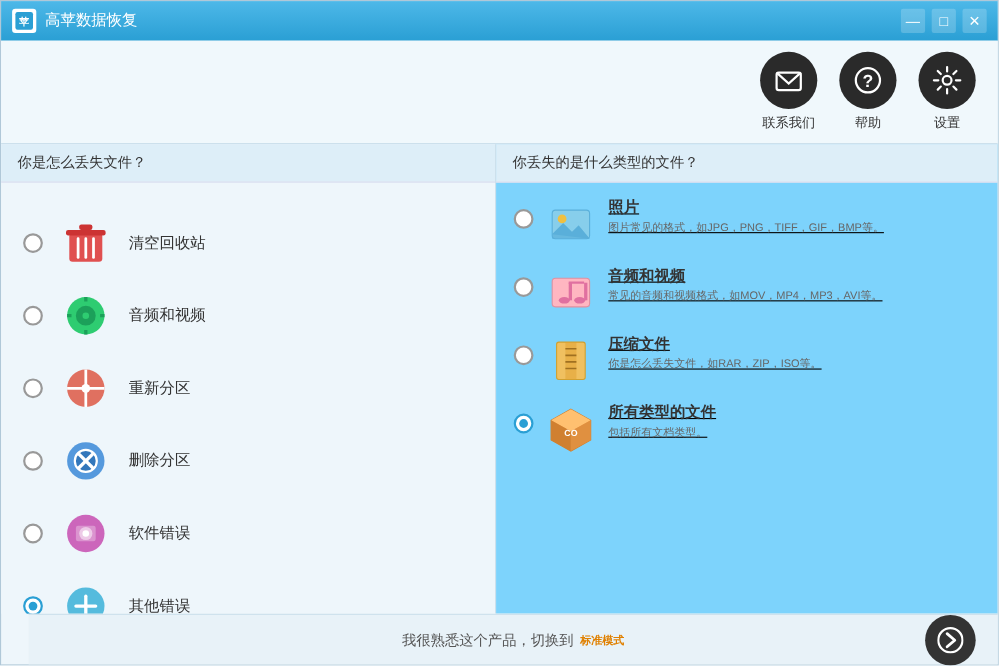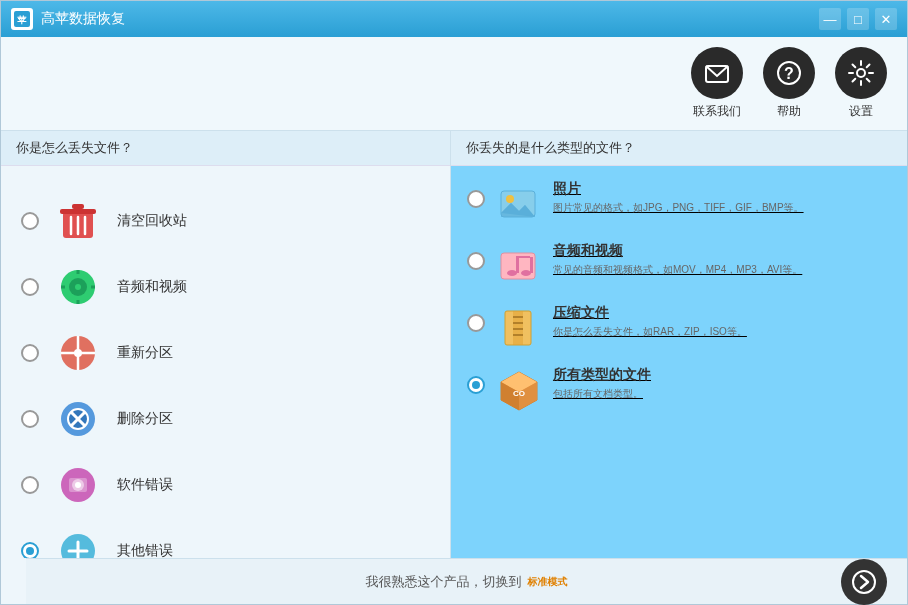--- a/index.html
+++ b/index.html
@@ -180,20 +180,21 @@
       align-items: flex-start;
       padding: 8px 16px;
       gap: 12px;
       cursor: pointer;
     }
     .file-type-icon {
       width: 44px;
       height: 44px;
       display: flex;
       align-items: center;
+      justify-content: center;
       font-size: 24px;
       flex-shrink: 0;
       margin-top: 2px;
     }
     .file-type-text {
       display: flex;
       flex-direction: column;
       gap: 2px;
       text-decoration: underline;
     }

